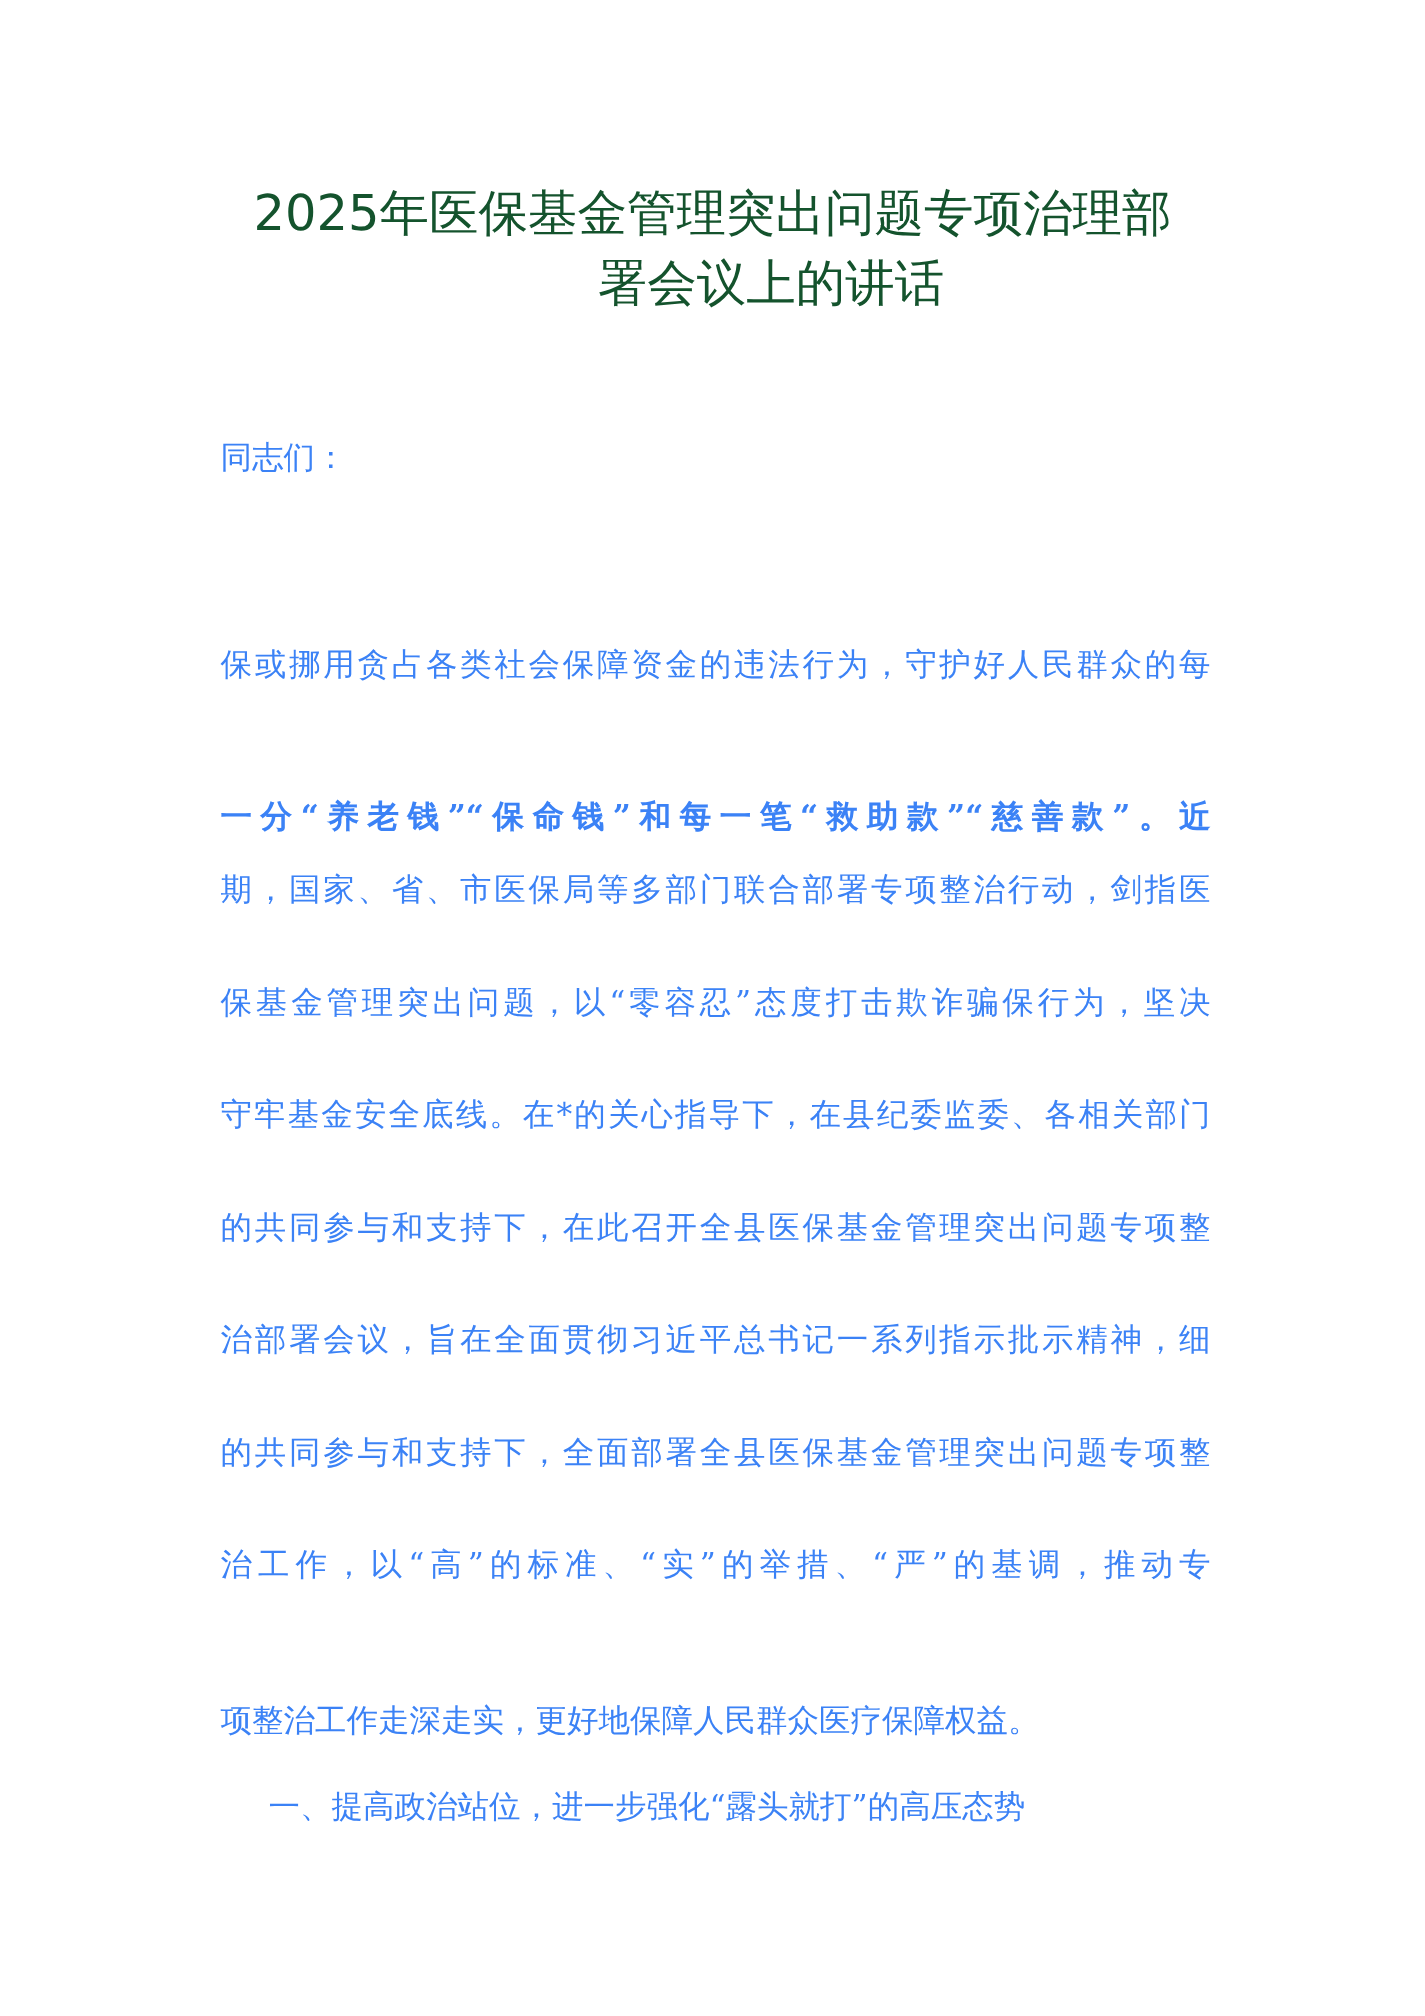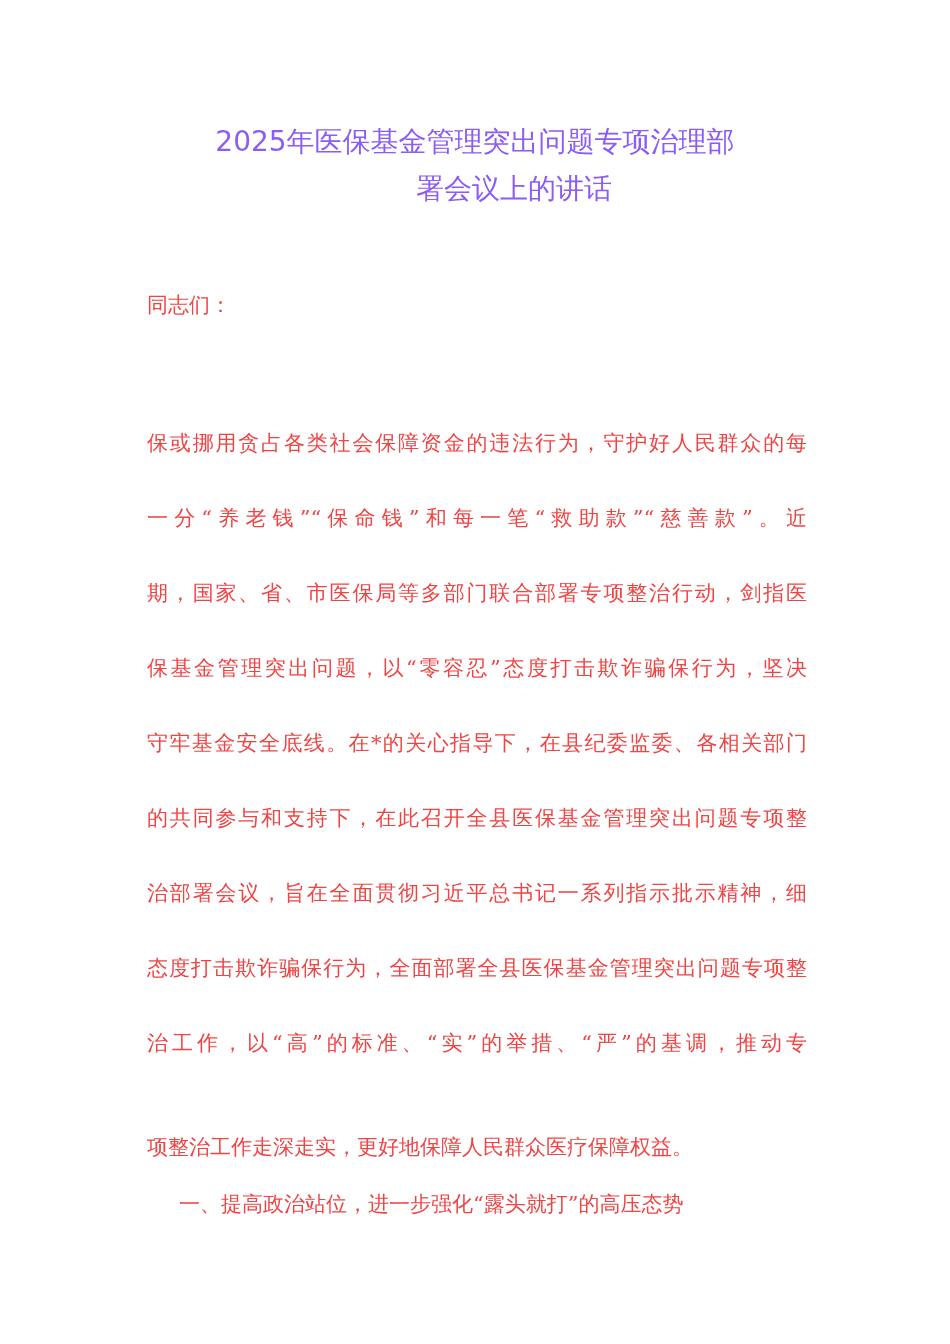--- a/index.html
+++ b/index.html
@@ -22,59 +22,59 @@
       width: 950px;
       height: 1344px;
       background: #ffffff;
     }
     .title {
       position: absolute;
       left: 0;
       width: 950px;
       text-align: center;
       font-family: "DejaVu Sans", "Liberation Sans", sans-serif;
-      font-size: 28px;
+      font-size: 33px;
       line-height: 48px;
       letter-spacing: 0px;
       white-space: nowrap;
-      color: #8b5cf6;
+      color: #14532d;
     }
     .title.l1 { top: 118px; }
     .title.l2 { top: 165px; padding-left: 39px; }
     .line {
       position: absolute;
       left: 147px;
       width: 660px;
       font-size: 21px;
       line-height: 30px;
       white-space: nowrap;
       text-align: justify;
       text-align-last: justify;
-      color: #ef4444;
+      color: #3b82f6;
     }
     .line.last { text-align-last: left; margin-top: 29px; }
     .line.indent { left: 179px; width: 628px; }
     .greeting { text-align-last: left; }
   </style>
 </head>
 <body>
 
 <div class="page">
 
   <div class="title l1">2025年医保基金管理突出问题专项治理部</div>
   <div class="title l2">署会议上的讲话</div>
 
   <div class="line greeting" style="top:290px;">同志们：</div>
 
   <div class="line" style="top:428px;">保或挪用贪占各类社会保障资金的违法行为，守护好人民群众的每</div>
-  <div class="line" style="top:503px;">一分“养老钱”“保命钱”和每一笔“救助款”“慈善款”。近</div>
+  <div class="line" style="top:529px;font-weight:bold;">一分“养老钱”“保命钱”和每一笔“救助款”“慈善款”。近</div>
   <div class="line" style="top:578px;">期，国家、省、市医保局等多部门联合部署专项整治行动，剑指医</div>
   <div class="line" style="top:653px;">保基金管理突出问题，以“零容忍”态度打击欺诈骗保行为，坚决</div>
   <div class="line" style="top:728px;">守牢基金安全底线。在*的关心指导下，在县纪委监委、各相关部门</div>
   <div class="line" style="top:803px;">的共同参与和支持下，在此召开全县医保基金管理突出问题专项整</div>
   <div class="line" style="top:878px;">治部署会议，旨在全面贯彻习近平总书记一系列指示批示精神，细</div>
-  <div class="line" style="top:953px;">态度打击欺诈骗保行为，全面部署全县医保基金管理突出问题专项整</div>
+  <div class="line" style="top:953px;">的共同参与和支持下，全面部署全县医保基金管理突出问题专项整</div>
   <div class="line" style="top:1028px;">治工作，以“高”的标准、“实”的举措、“严”的基调，推动专</div>
   <div class="line last" style="top:1103px;">项整治工作走深走实，更好地保障人民群众医疗保障权益。</div>
 
   <div class="line indent last" style="top:1160px;">一、提高政治站位，进一步强化“露头就打”的高压态势</div>
 
 </div>
 
 </body></html>

